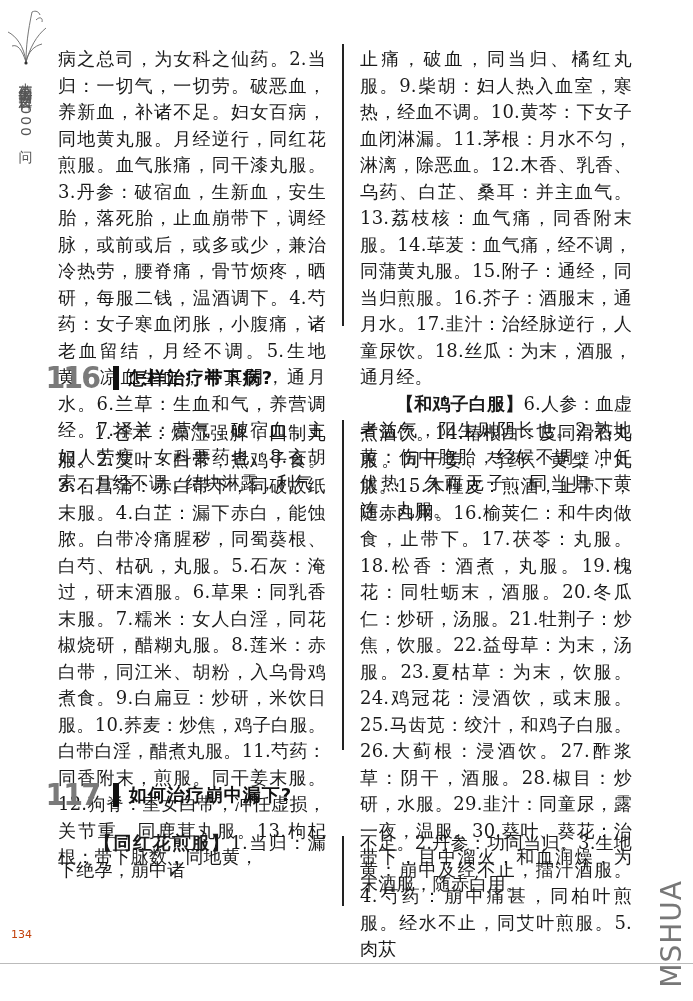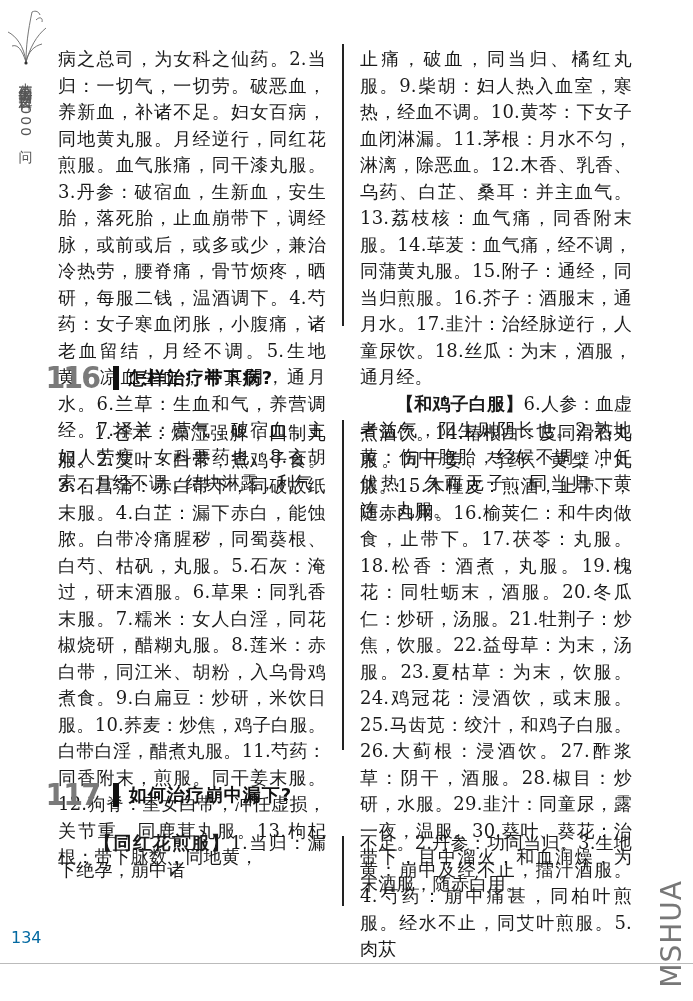--- a/index.html
+++ b/index.html
@@ -20,21 +20,21 @@
   .col-left { left: 58px; width: 268px; }
   .col-right { left: 360px; width: 272px; }
   .divider { position: absolute; width: 2px; background: #222; }
   .qhead { position: absolute; left: 44px; display: flex; align-items: center; }
   .qnum {
     font-family: "DejaVu Sans", sans-serif; font-weight: bold; font-size: 30px; color: #7a7a7a;
     letter-spacing: -2px; transform: scaleX(0.95);
   }
   .qbar { width: 6px; height: 24px; background: #111; margin: 0 10px 0 12px; }
   .qtitle { font-family: "DejaVu Sans", sans-serif; font-weight: bold; font-size: 18px; color: #111; letter-spacing: 1px; }
-  .page-num { position: absolute; left: 11px; top: 928px; font-family: "DejaVu Sans", sans-serif; font-size: 16px; color: #0369a1; }
+  .page-num { position: absolute; left: 11px; top: 928px; font-family: "DejaVu Sans", sans-serif; font-size: 11px; color: #c2410c; }
   .footer-line { position: absolute; left: 0; top: 963px; width: 693px; height: 1px; background: #bbb; }
   .watermark {
     position: absolute; left: 655px; top: 880px; writing-mode: vertical-rl; transform: rotate(180deg);
     font-family: "DejaVu Sans", sans-serif; font-size: 28px; color: #777; letter-spacing: 1px;
   }
   .tag { font-weight: bold; }
 </style>
 </head>
 <body>
 

